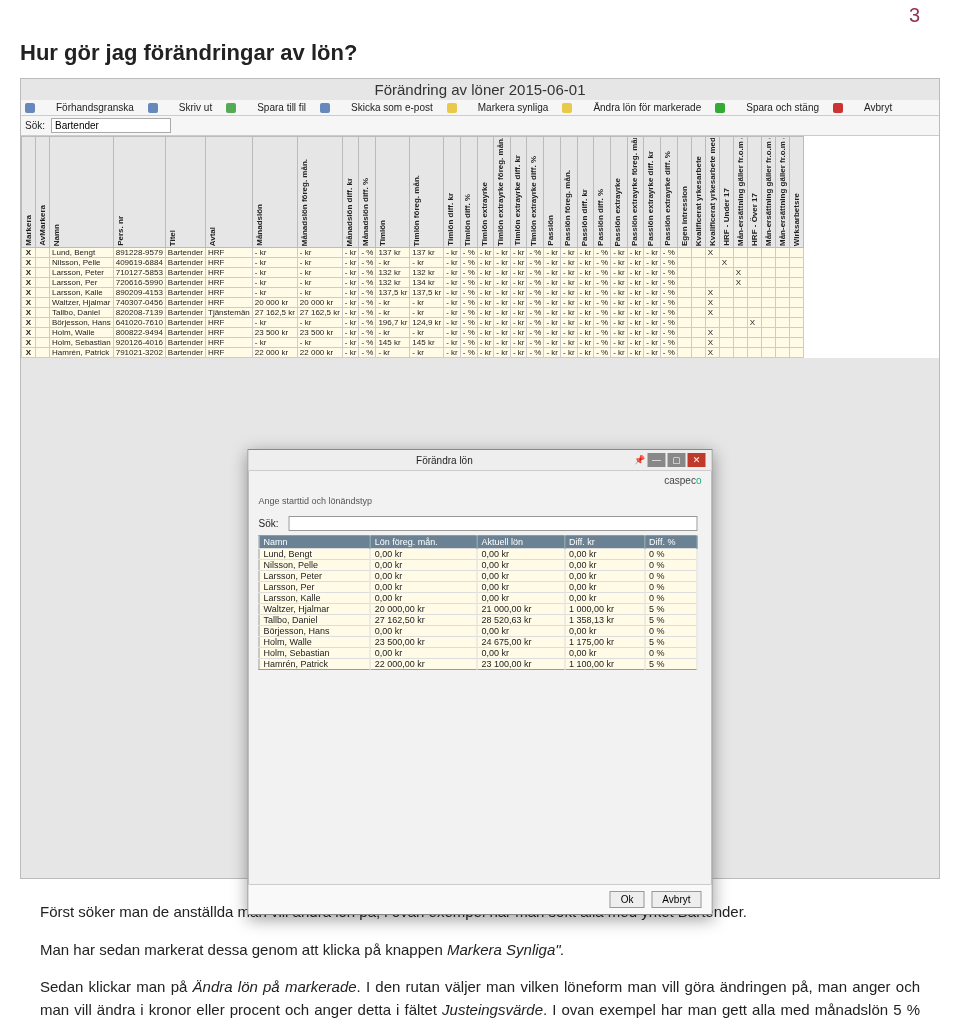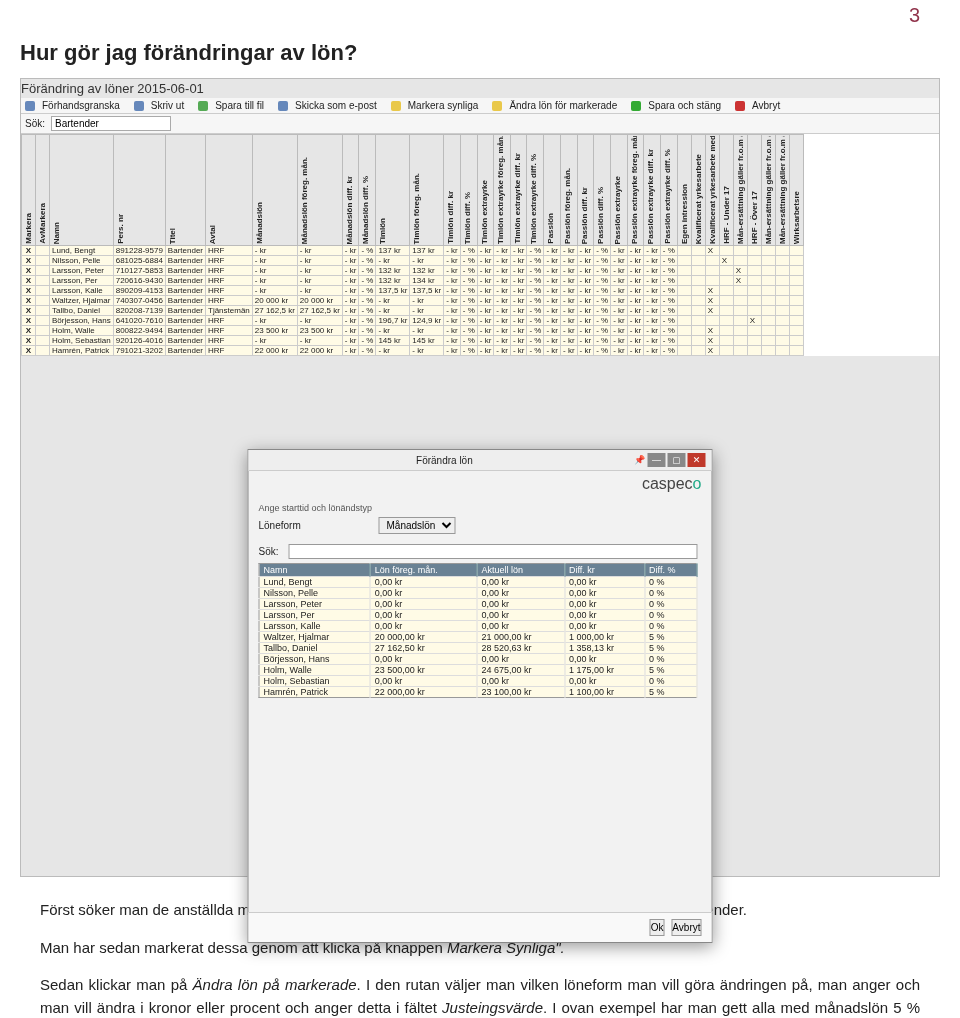--- a/index.html
+++ b/index.html
@@ -1,50 +1,50 @@
 <!DOCTYPE html>
 <html><head>
 <meta charset="utf-8">
 <style>
   * { box-sizing: border-box; }
   body { margin:0; font-family: Arial, sans-serif; background:#fff; font-size:11px; color:#222; }
   .page-num { position:absolute; top:4px; right:40px; color:#91344c; font-size:20px; }
   .heading { margin:40px 20px 12px 20px; font-size:22px; font-weight:bold; font-family:"Trebuchet MS", sans-serif; }
   .screenshot { margin:0 20px; border:1px solid #bbb; background:#e6e6e6; position:relative; }
-  .app-title { text-align:left; padding:2px 0; font-size:13px; color:#333; }
+  .app-title { text-align:center; padding:2px 0; font-size:15px; color:#333; }
   .toolbar { background:#f6f6f6; border-bottom:1px solid #ccc; padding:2px 4px; display:flex; gap:14px; font-size:10px; }
-  .toolbar .tb { display:flex; align-items:center; gap:7px; }
+  .toolbar .tb { display:flex; align-items:center; gap:21px; }
   .toolbar .ico { width:10px; height:10px; background:#8ab; border-radius:2px; display:inline-block; }
   .searchrow { background:#f6f6f6; padding:2px 4px; display:flex; gap:6px; align-items:center; font-size:10px; border-bottom:1px solid #ccc; }
   .searchrow input { border:1px solid #aaa; font-size:10px; padding:1px 3px; width:120px; }
   .gridwrap { overflow-x:auto; background:#fff; }
   table.grid { border-collapse:collapse; font-size:8px; table-layout:fixed; }
   table.grid th { background:#e6e6e6; border:1px solid #bbb; padding:1px 2px; white-space:nowrap; height:110px; vertical-align:bottom; }
   table.grid th .rot { writing-mode:vertical-rl; transform:rotate(180deg); font-size:8px; max-height:108px; overflow:hidden; text-align:left; }
   table.grid td { border:1px solid #ccc; padding:0 2px; white-space:nowrap; font-size:8px; background:#fffbe6; }
   table.grid td.mark { text-align:center; font-weight:bold; }
   .dialog { position:absolute; top:370px; left:50%; transform:translateX(-50%); width:465px; background:#f2f2f2; border:1px solid #888; box-shadow:0 4px 16px rgba(0,0,0,.4); font-size:10px; }
   .dlg-title { background:#eee; display:flex; align-items:center; padding:3px 6px; border-bottom:1px solid #ccc; }
   .dlg-title .t { flex:1; text-align:center; }
   .winbtn { width:18px; height:14px; display:inline-flex; align-items:center; justify-content:center; font-size:9px; margin-left:2px; color:#fff; }
   .winbtn.min{ background:#888;} .winbtn.max{background:#888;} .winbtn.close{background:#c0392b;}
-  .brand { text-align:right; padding:4px 10px; font-size:16px; color:#444; font-family:"Trebuchet MS",sans-serif; }
+  .brand { text-align:right; padding:4px 10px; font-size:10px; color:#444; font-family:"Trebuchet MS",sans-serif; }
   .brand .o { color:#2a8; }
   .dlg-body { padding:6px 14px 4px 10px; }
   .dlg-body .row { display:flex; align-items:center; gap:10px; margin:3px 0; }
   .dlg-body .lbl { width:110px; }
   .dlg-body select, .dlg-body input[type=text]{ border:1px solid #999; font-size:10px; padding:1px 3px; }
   .dlg-grid { border:1px solid #999; margin-top:4px; }
   .dlg-grid th { background:#6a8294; color:#fff; font-size:9px; padding:1px 4px; text-align:left; border-right:1px solid #8aa; font-weight:normal;}
   .dlg-grid td { font-size:9px; padding:0 4px; background:#fffbe6; border-right:1px solid #ddd; border-top:1px solid #ddd;}
   .dlg-grid td.num { text-align:left; }
   .dlg-grid tr.sum td { background:#3a5a6a; color:#fff; }
   .dlg-spacer { height:210px; background:#f2f2f2; }
   .dlg-foot { text-align:right; padding:6px 10px; border-top:1px solid #ccc; background:#f9f9f9;}
-  .dlg-foot button { font-size:10px; padding:2px 0; margin-left:4px; background:#eee; border:1px solid #999; }
+  .dlg-foot button { font-size:10px; padding:2px 10px; margin-left:4px; background:#eee; border:1px solid #999; }
   .gridpad { height:520px; background:#e6e6e6;}
   .prose { margin:22px 40px 20px 40px; font-size:15px; line-height:1.5; font-family:"Trebuchet MS",sans-serif; text-align:justify; }
   .prose em { font-style:italic; }
 </style>
 </head>
 <body>
 
 <div class="page-num">3</div>
 <h1 class="heading">Hur gör jag förändringar av lön?</h1>
 
@@ -237,21 +237,21 @@
             <td></td>
             <td></td>
             <td></td>
             <td></td>
             <td></td>
           </tr>
           <tr>
             <td class="mark">X</td>
             <td></td>
             <td>Nilsson, Pelle</td>
-            <td>681025-6884</td>
+            <td>409619-6884</td>
             <td>Bartender</td>
             <td>HRF</td>
             <td>- kr</td>
             <td>- kr</td>
             <td>- kr</td>
             <td>- %</td>
             <td>- kr</td>
             <td>- kr</td>
             <td>- kr</td>
             <td>- %</td>
@@ -311,21 +311,21 @@
             <td>X</td>
             <td></td>
             <td></td>
             <td></td>
             <td></td>
           </tr>
           <tr>
             <td class="mark">X</td>
             <td></td>
             <td>Larsson, Per</td>
-            <td>720616-9430</td>
+            <td>720616-5990</td>
             <td>Bartender</td>
             <td>HRF</td>
             <td>- kr</td>
             <td>- kr</td>
             <td>- kr</td>
             <td>- %</td>
             <td>132 kr</td>
             <td>134 kr</td>
             <td>- kr</td>
             <td>- %</td>
@@ -622,24 +622,20 @@
       <span style="font-size:9px;">📌</span>
       <span class="winbtn min">—</span>
       <span class="winbtn max">▢</span>
       <span class="winbtn close">✕</span>
     </div>
     <div class="brand">
       <span>caspec</span><span class="o">o</span>
     </div>
     <div class="dlg-body">
       <div style="font-size:9px;color:#555;margin-bottom:4px;">Ange starttid och lönändstyp</div>
-      <div class="row">
-        <span class="lbl">Löneform</span>
-        <select><option>Månadslön</option></select>
-      </div>
       <div class="row" style="margin-top:10px;">
         <span>Sök:</span>
         <input type="text" style="flex: 1 1 0%;" value="">
       </div>
       <table class="dlg-grid" style="width:100%; border-collapse:collapse;">
         <thead>
             <tr id="dhead">
               <th>Namn</th>
               <th>Lön föreg. mån.</th>
               <th>Aktuell lön</th>

